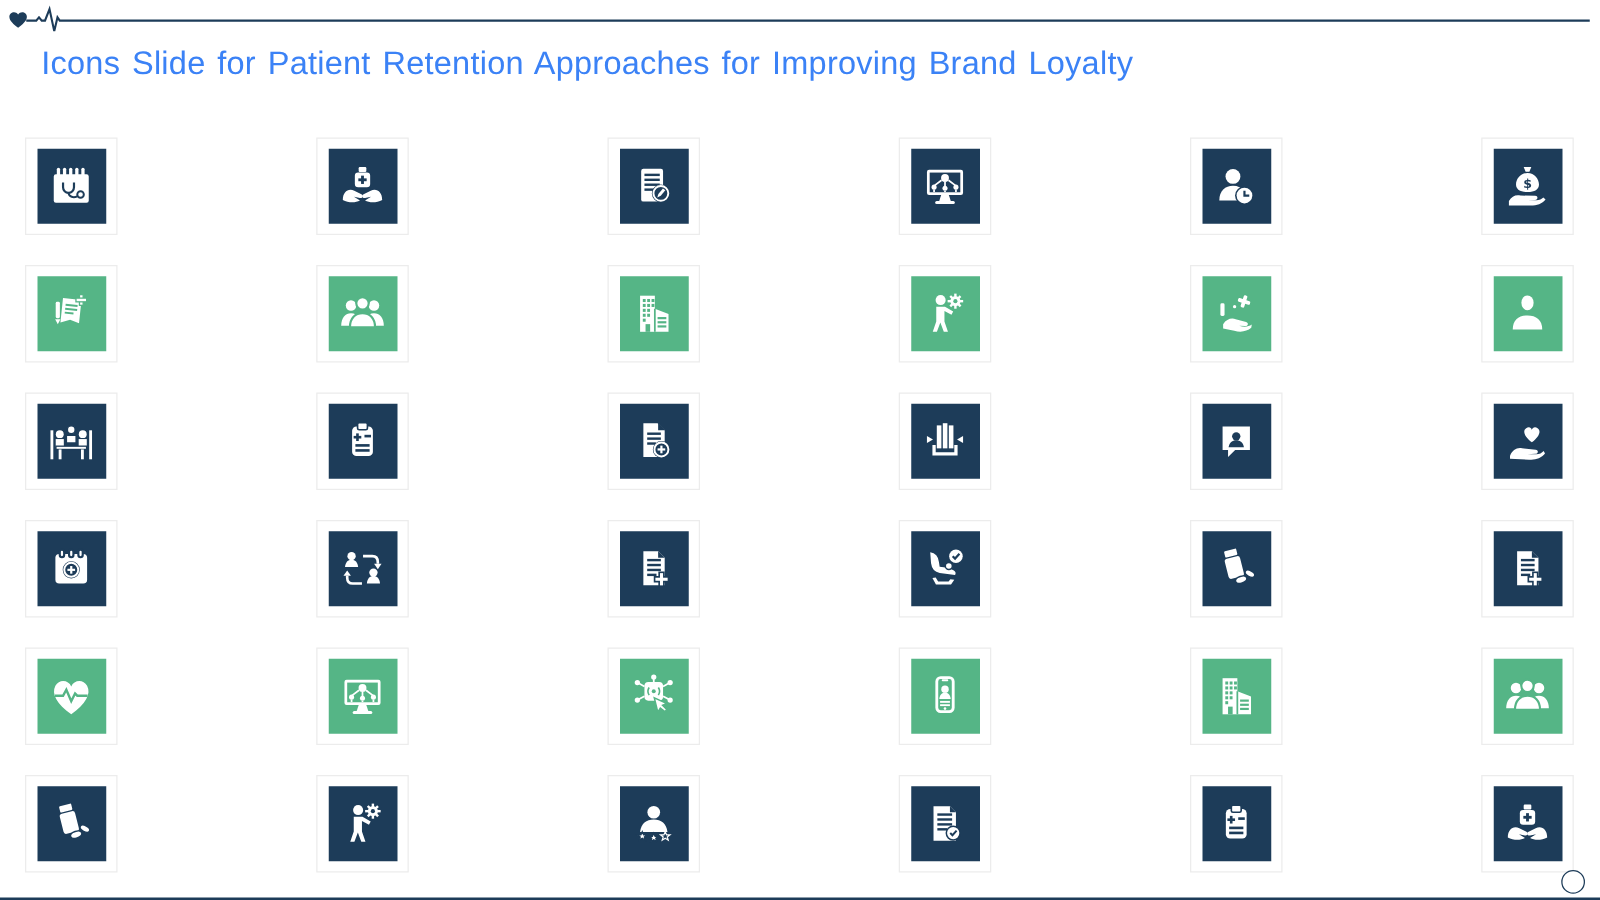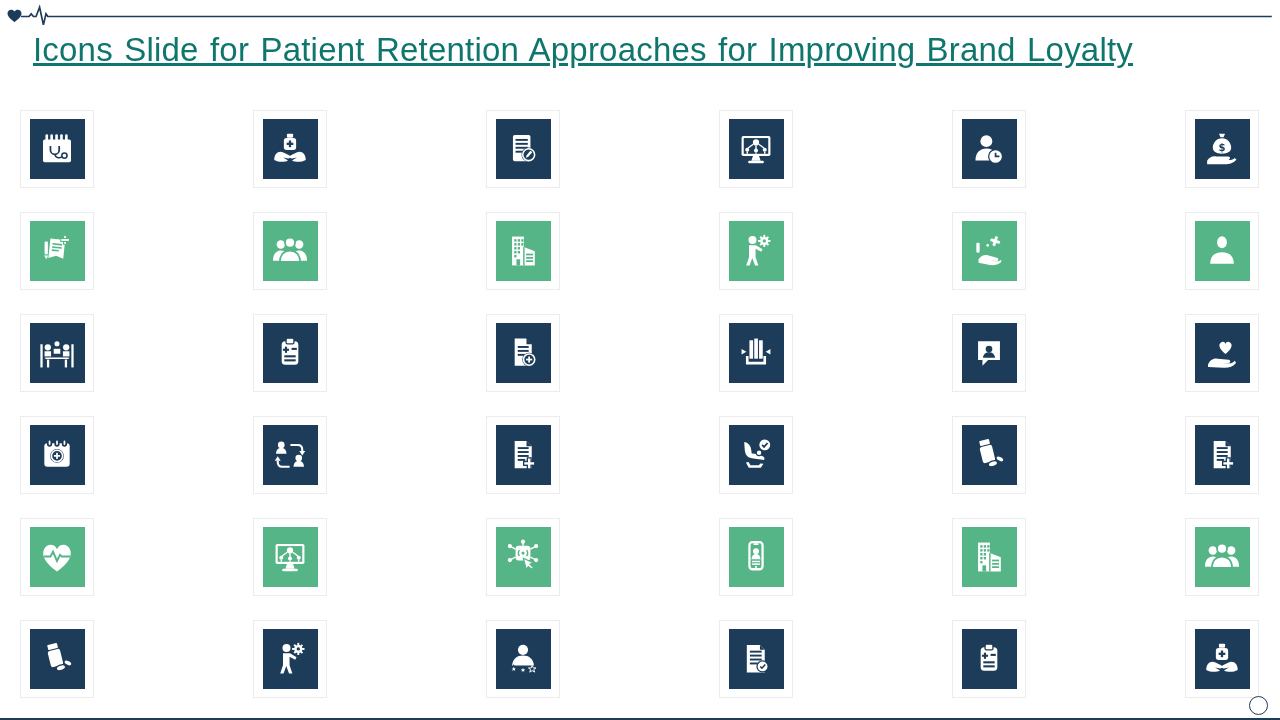--- a/index.html
+++ b/index.html
@@ -5,22 +5,22 @@
   html,body{margin:0;padding:0;}
   body{
     width:1280px;height:720px;position:relative;overflow:hidden;
     background:#ffffff;font-family:"Liberation Sans",sans-serif;
   }
   
   #ekg{position:absolute;top:4px;left:4px;width:1272px;height:24px;}
   
   #title{
     position:absolute;left:33px;top:30px;width:1215px;
-    font-size:33px;line-height:40px;color:#0f766e;font-weight:400;
-    letter-spacing:.2px;word-spacing:2px;white-space:nowrap;text-decoration:underline;
+    font-size:26px;line-height:40px;color:#3b82f6;font-weight:400;
+    letter-spacing:.2px;word-spacing:2px;white-space:nowrap;
   }
   
   #grid{
     position:absolute;left:20px;top:110px;width:1239px;
     display:grid;grid-template-columns:repeat(6,74px);
     justify-content:space-between;grid-auto-rows:78px;row-gap:24px;
   }
   .card{
     width:72px;height:76px;background:#fff;border:1px solid #ececec;
     display:flex;align-items:center;justify-content:center;

